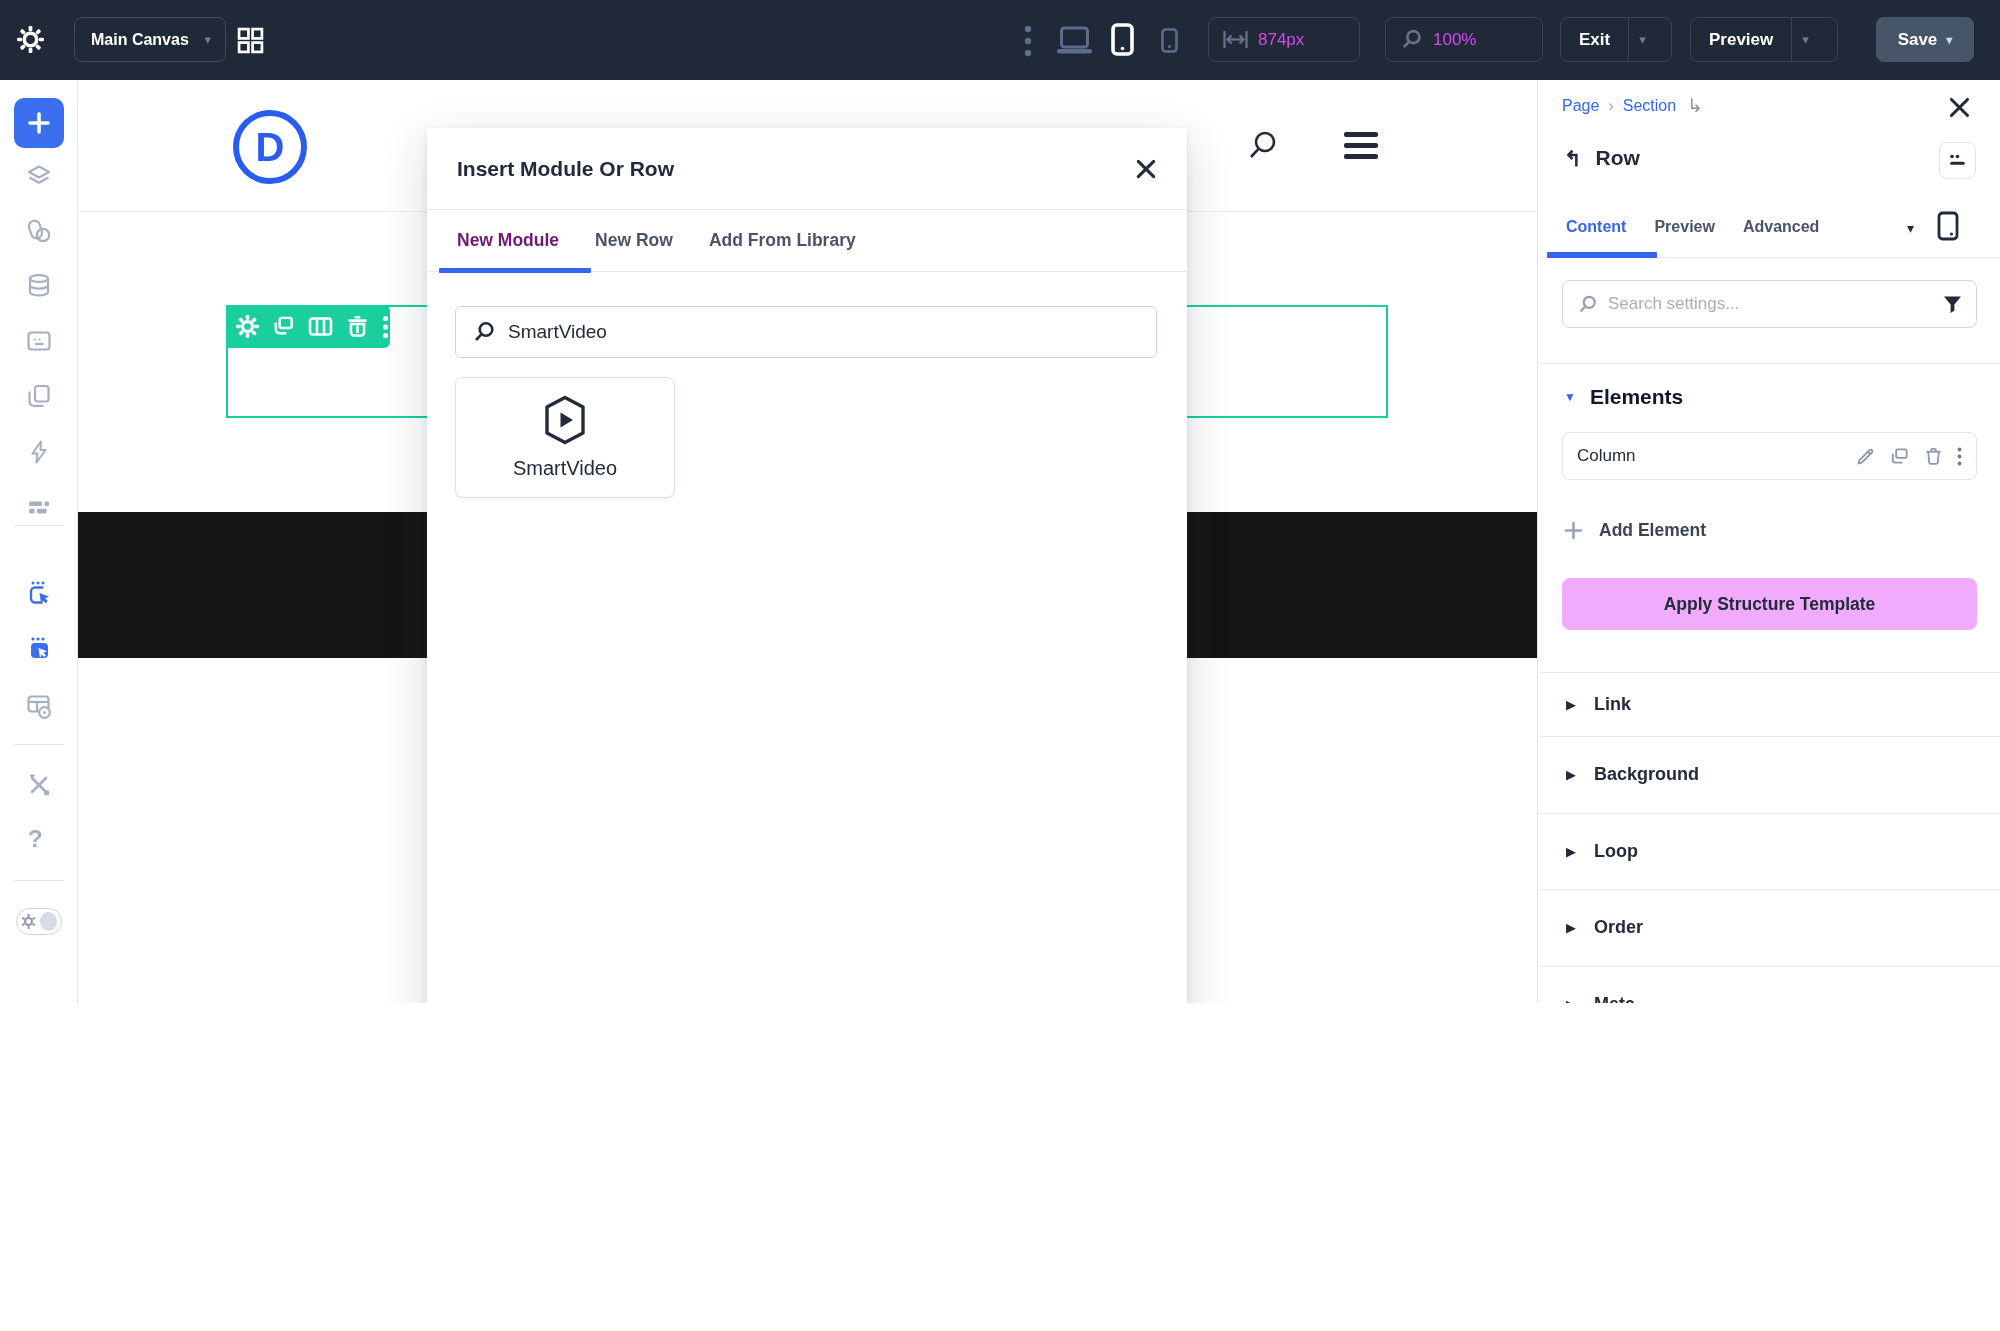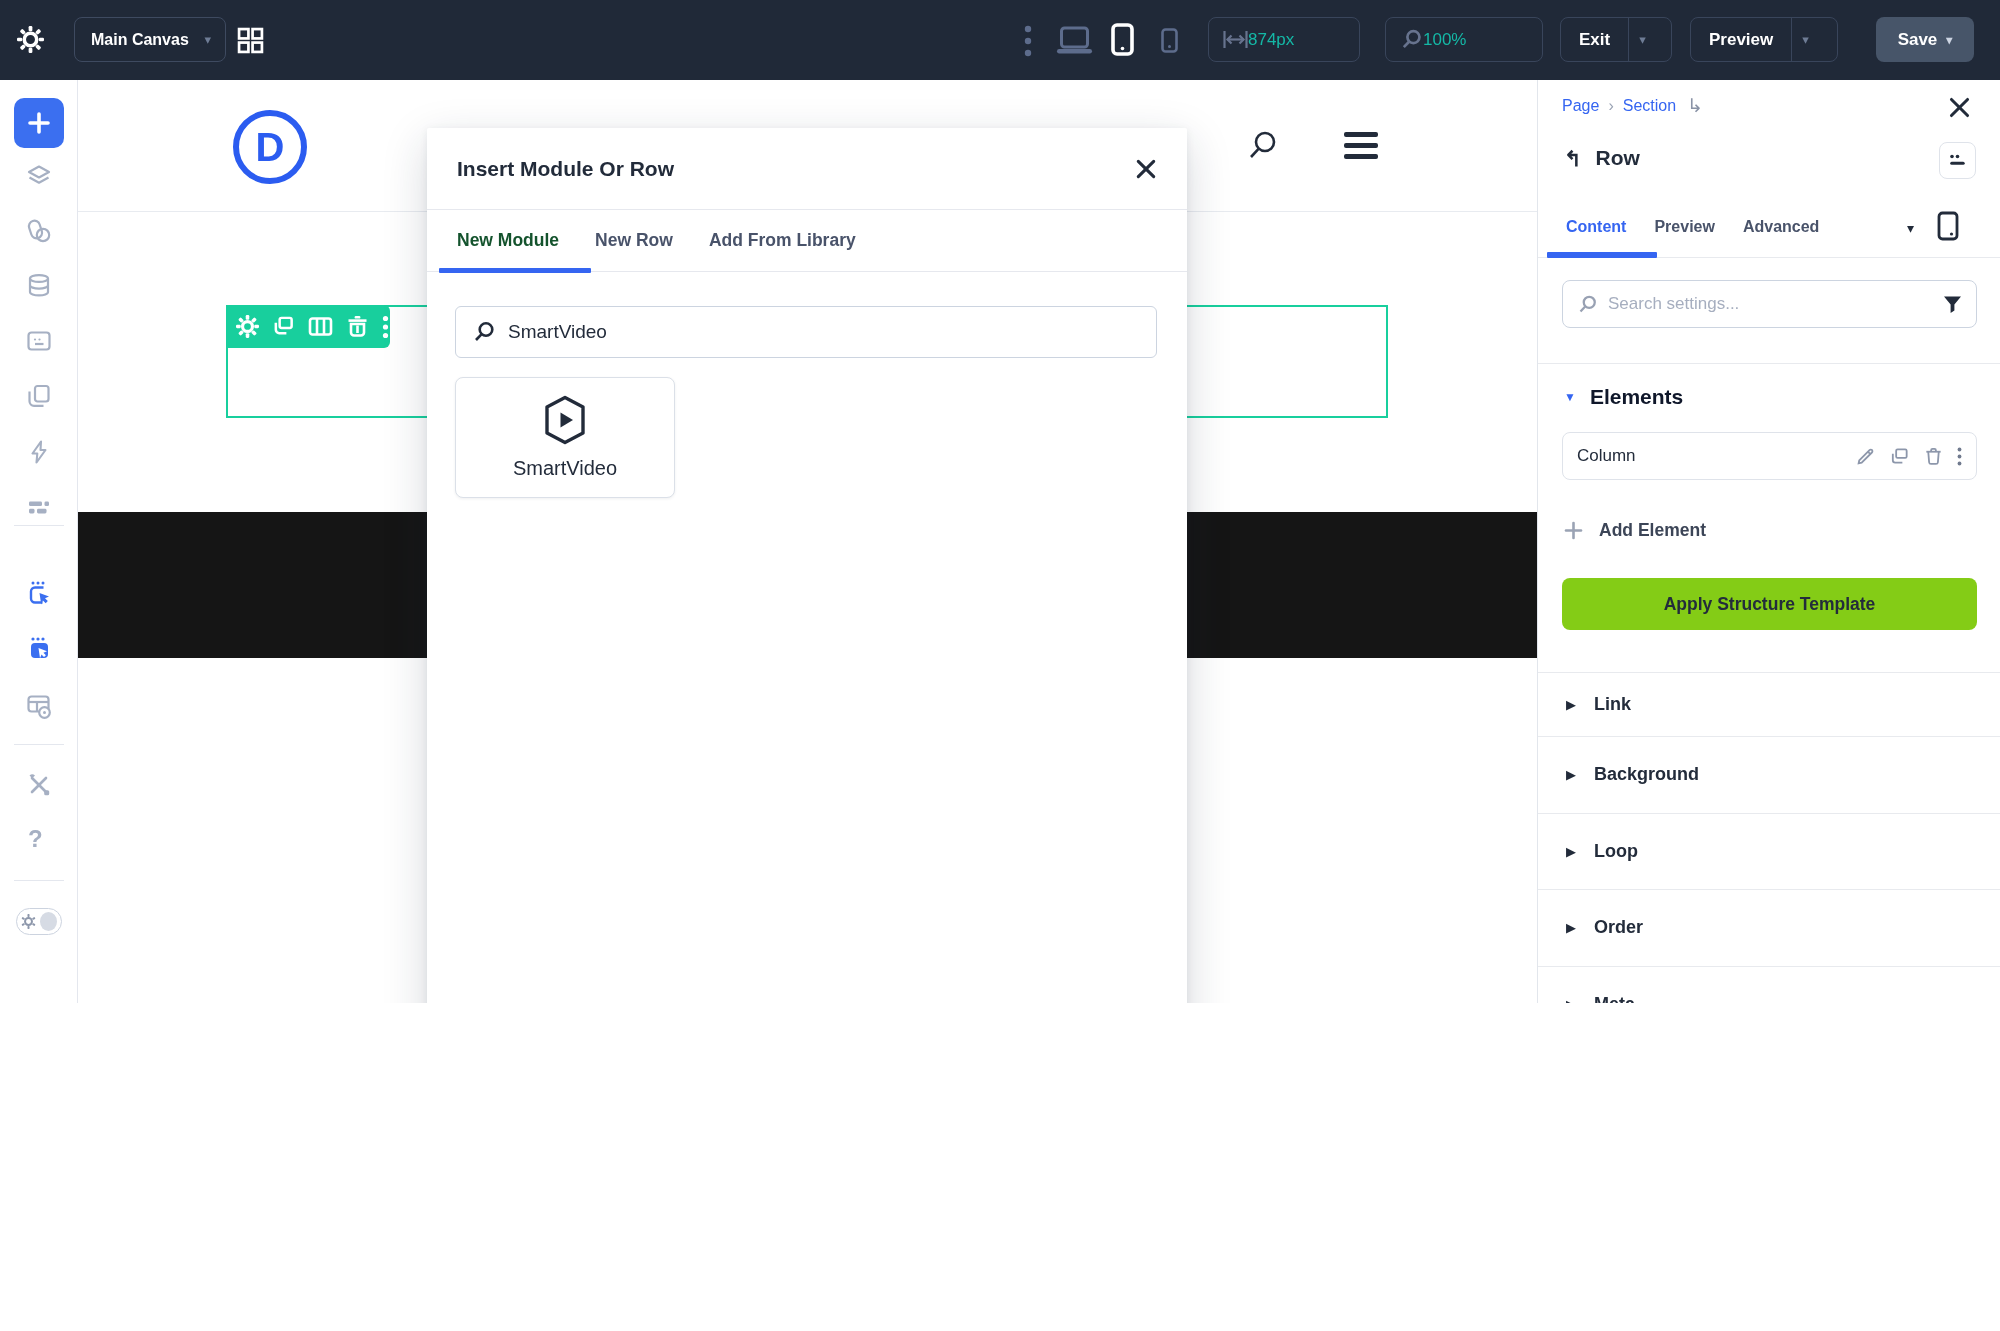--- a/index.html
+++ b/index.html
@@ -14,21 +14,21 @@
   .tb-select { position:absolute; left:74px; top:17px; width:152px; height:45px;
                border:1px solid #3e4a60; border-radius:8px; display:flex; align-items:center;
                padding:0 14px 0 16px; cursor:pointer; }
   .tb-select .lbl { color:#ffffff; font-size:16px; font-weight:700; flex:1; white-space:nowrap; }
   .tb-select .car { color:#6e7c95; font-size:13px; margin-left:8px; }
   .tb-grid { position:absolute; left:237px; top:27px; color:#ffffff; cursor:pointer; }
   .tb-dots { position:absolute; left:1024px; top:25px; color:#5d6c8c; cursor:pointer; }
   .tb-dev { position:absolute; cursor:pointer; }
   .tb-field { position:absolute; top:17px; height:45px; border:1px solid #39455b; border-radius:8px;
               display:flex; align-items:center; padding:0 14px; color:#67738e; }
-  .tb-field .val { font-size:17px; color:#14b8a6; white-space:nowrap; }
+  .tb-field .val { font-size:17px; color:#d946ef; margin-left:10px; white-space:nowrap; }
   .tb-btn { position:absolute; top:17px; height:45px; border:1px solid #39455b; border-radius:8px;
             display:flex; align-items:stretch; color:#fff; cursor:pointer; }
   .tb-btn .txt { display:flex; align-items:center; padding:0 18px; font-size:17px; font-weight:700; }
   .tb-btn .sep { width:1px; background:#39455b; }
   .tb-btn .carc { display:flex; align-items:center; padding:0 10px; color:#6e7c95; font-size:13px; }
   .tb-save { position:absolute; top:17px; left:1876px; width:98px; height:45px; background:#475569;
              border-radius:8px; display:flex; align-items:center; justify-content:center; gap:9px;
              color:#fff; font-size:17px; font-weight:700; cursor:pointer; }
   .tb-save .carc { color:#cdd5e2; font-size:12px; }
 
@@ -94,42 +94,42 @@
   .el-head .tri { color:#3565f1; font-size:12px; }
   .el-head .lbl { color:#0f172a; font-size:21px; font-weight:700; }
   .el-row { position:absolute; left:24px; top:352px; width:415px; height:48px; border:1px solid #dfe3ea;
             border-radius:8px; display:flex; align-items:center; padding:0 14px; gap:13px; cursor:pointer; }
   .el-row .nm { font-size:17px; color:#232c3b; flex:1; }
   .el-row .ri { color:#8d97ab; cursor:pointer; display:flex; }
   .el-row .rdots { color:#707a8e; cursor:pointer; font-weight:700; }
   .add-el { position:absolute; left:26px; top:440px; display:flex; align-items:center; gap:16px; cursor:pointer; }
   .add-el .pl { color:#9aa3b4; }
   .add-el .lbl { color:#3c4557; font-size:17.5px; font-weight:700; }
-  .apply { position:absolute; left:24px; top:498px; width:415px; height:52px; background:#84cc16;
+  .apply { position:absolute; left:24px; top:498px; width:415px; height:52px; background:#f0abfc;
            border:none; border-radius:8px; font-size:17.5px; font-weight:700; color:#232c3b;
            font-family:"Liberation Sans",sans-serif; cursor:pointer; }
   .acc { position:absolute; left:0; width:463px; display:flex; align-items:center; gap:18px;
          padding-left:28px; cursor:pointer; }
   .acc .tri { color:#222b3a; font-size:13px; }
   .acc .lbl { color:#232c3b; font-size:18px; font-weight:700; }
   .phelp { position:absolute; left:28px; top:993px; width:28px; height:28px; border-radius:50%;
            background:#a7b0c4; color:#fff; font-size:16px; font-weight:700;
            display:flex; align-items:center; justify-content:center; cursor:pointer; }
 
   
   .modal { position:absolute; left:427px; top:128px; width:760px; height:1148px; background:#fff;
            border-radius:2px; box-shadow:0 14px 45px rgba(30,40,60,.18), 0 2px 8px rgba(30,40,60,.08); z-index:50; }
   .m-head { position:absolute; left:0; top:0; width:760px; height:82px; border-bottom:1px solid #e6e8ee;
             display:flex; align-items:center; padding:0 30px; }
   .m-title { font-size:21px; font-weight:700; color:#222b3a; flex:1; }
   .m-x { color:#222b3a; cursor:pointer; }
   .m-tabs { position:absolute; left:0; top:82px; width:760px; height:62px; border-bottom:1px solid #e6e8ee;
             display:flex; align-items:center; gap:36px; padding:0 30px; }
   .m-tab { font-size:17.5px; font-weight:700; color:#49536a; cursor:pointer; white-space:nowrap; }
-  .m-tab.on { color:#14532d; }
+  .m-tab.on { color:#701a75; }
   .m-under { position:absolute; left:12px; top:140px; width:152px; height:5px; background:#3565f1; border-radius:1px; }
   .m-search { position:absolute; left:28px; top:178px; width:702px; height:52px; border:1px solid #ccd4e0;
               border-radius:6px; display:flex; align-items:center; padding:0 16px; gap:12px; }
   .m-search .mag { color:#222b3a; }
   .m-search input { flex:1; border:none; outline:none; font-size:19px; color:#232c3b;
                     font-family:"Liberation Sans",sans-serif; }
   .m-card { position:absolute; left:28px; top:249px; width:220px; height:121px; border:1px solid #dbe0e8;
             border-radius:8px; box-shadow:0 1px 3px rgba(30,40,60,.07); display:flex; flex-direction:column;
             align-items:center; justify-content:center; gap:12px; cursor:pointer; background:#fff; }
   .m-card .cname { font-size:20px; color:#232c3b; }

